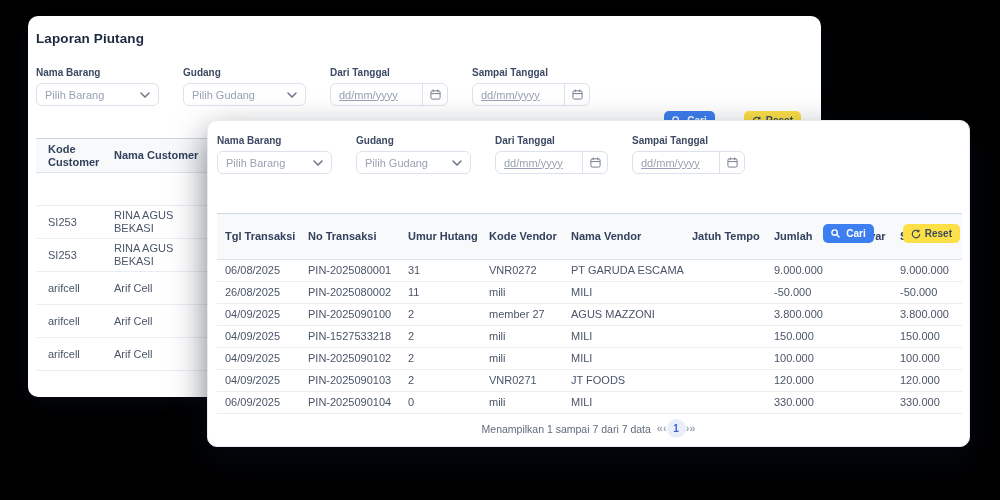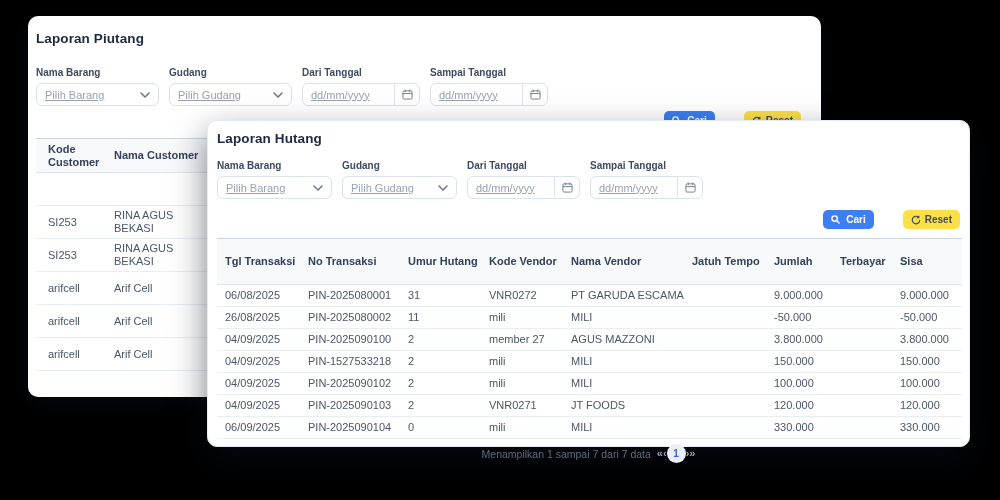--- a/index.html
+++ b/index.html
@@ -13,31 +13,31 @@
     box-shadow:0 6px 20px rgba(10,15,30,.5);}
   .panel-front{left:207px;top:120px;width:763px;height:327px;z-index:2;
     border:1px solid #e7ecf2;box-shadow:0 14px 34px rgba(10,15,30,.55);box-sizing:border-box;}
   .inner{padding:0 9px;position:relative;height:100%;box-sizing:border-box;}
   .panel-back .inner{padding:0 8px;}
 
   .title{font-size:13.5px;font-weight:bold;color:#1c2940;letter-spacing:.1px;}
   .panel-back .title{padding-top:15px;}
   .panel-front .title{padding-top:10px;}
 
-  .filters{display:flex;gap:10px;}
+  .filters{display:flex;gap:24px;}
   .panel-back .filters{margin-top:21px;}
   .panel-front .filters{margin-top:14px;}
   .flabel{font-size:10px;font-weight:600;color:#3d4a63;margin-bottom:5px;}
   .control{height:23px;border:1px solid #dbe2ec;border-radius:6px;background:#fff;
     display:flex;align-items:center;font-size:11px;color:#98a2b3;box-sizing:border-box;}
   .control .val{flex:1;padding-left:8px;white-space:nowrap;overflow:hidden;}
   .control .chev{padding-right:8px;display:flex;align-items:center;}
   .control .cal{width:24px;align-self:stretch;border-left:1px solid #dbe2ec;
     display:flex;align-items:center;justify-content:center;}
-  .w-select{width:115px;text-decoration:underline;}
+  .w-select{width:115px;}
   .w-date{width:113px;text-decoration:underline;}
   .panel-back .w-select{width:123px;}
   .panel-back .w-date{width:118px;}
 
   .actions{position:absolute;display:flex;gap:5px;}
   .panel-front .actions{right:9px;top:89px;}
   .panel-back .actions{right:20px;top:95px;}
   .btn{height:19px;border:none;border-radius:5px;display:flex;align-items:center;gap:4px;
     padding:0 8px;font-size:10px;font-weight:bold;font-family:inherit;cursor:pointer;}
   .btn-cari{background:#3d7ef0;color:#fff;gap:6px;}
@@ -177,21 +177,20 @@
             <td>arifcell</td>
             <td>Arif Cell</td>
           </tr>
         </tbody>
       </table>
   </div>
 </div>
 
 <div class="panel panel-front">
   <div class="inner">
-    <div class="title">Laporan Hutang</div>
 
     <div class="filters">
       <div>
         <div class="flabel">Nama Barang</div>
         <div class="control w-select">
           <span class="val">Pilih Barang</span>
           <span class="chev icon">
             <svg width="10" height="6" viewBox="0 0 10 6">
                 <path d="M1 1l4 4 4-4" fill="none" stroke="#6b7687" stroke-width="1.5" stroke-linecap="round"></path>
               </svg>

